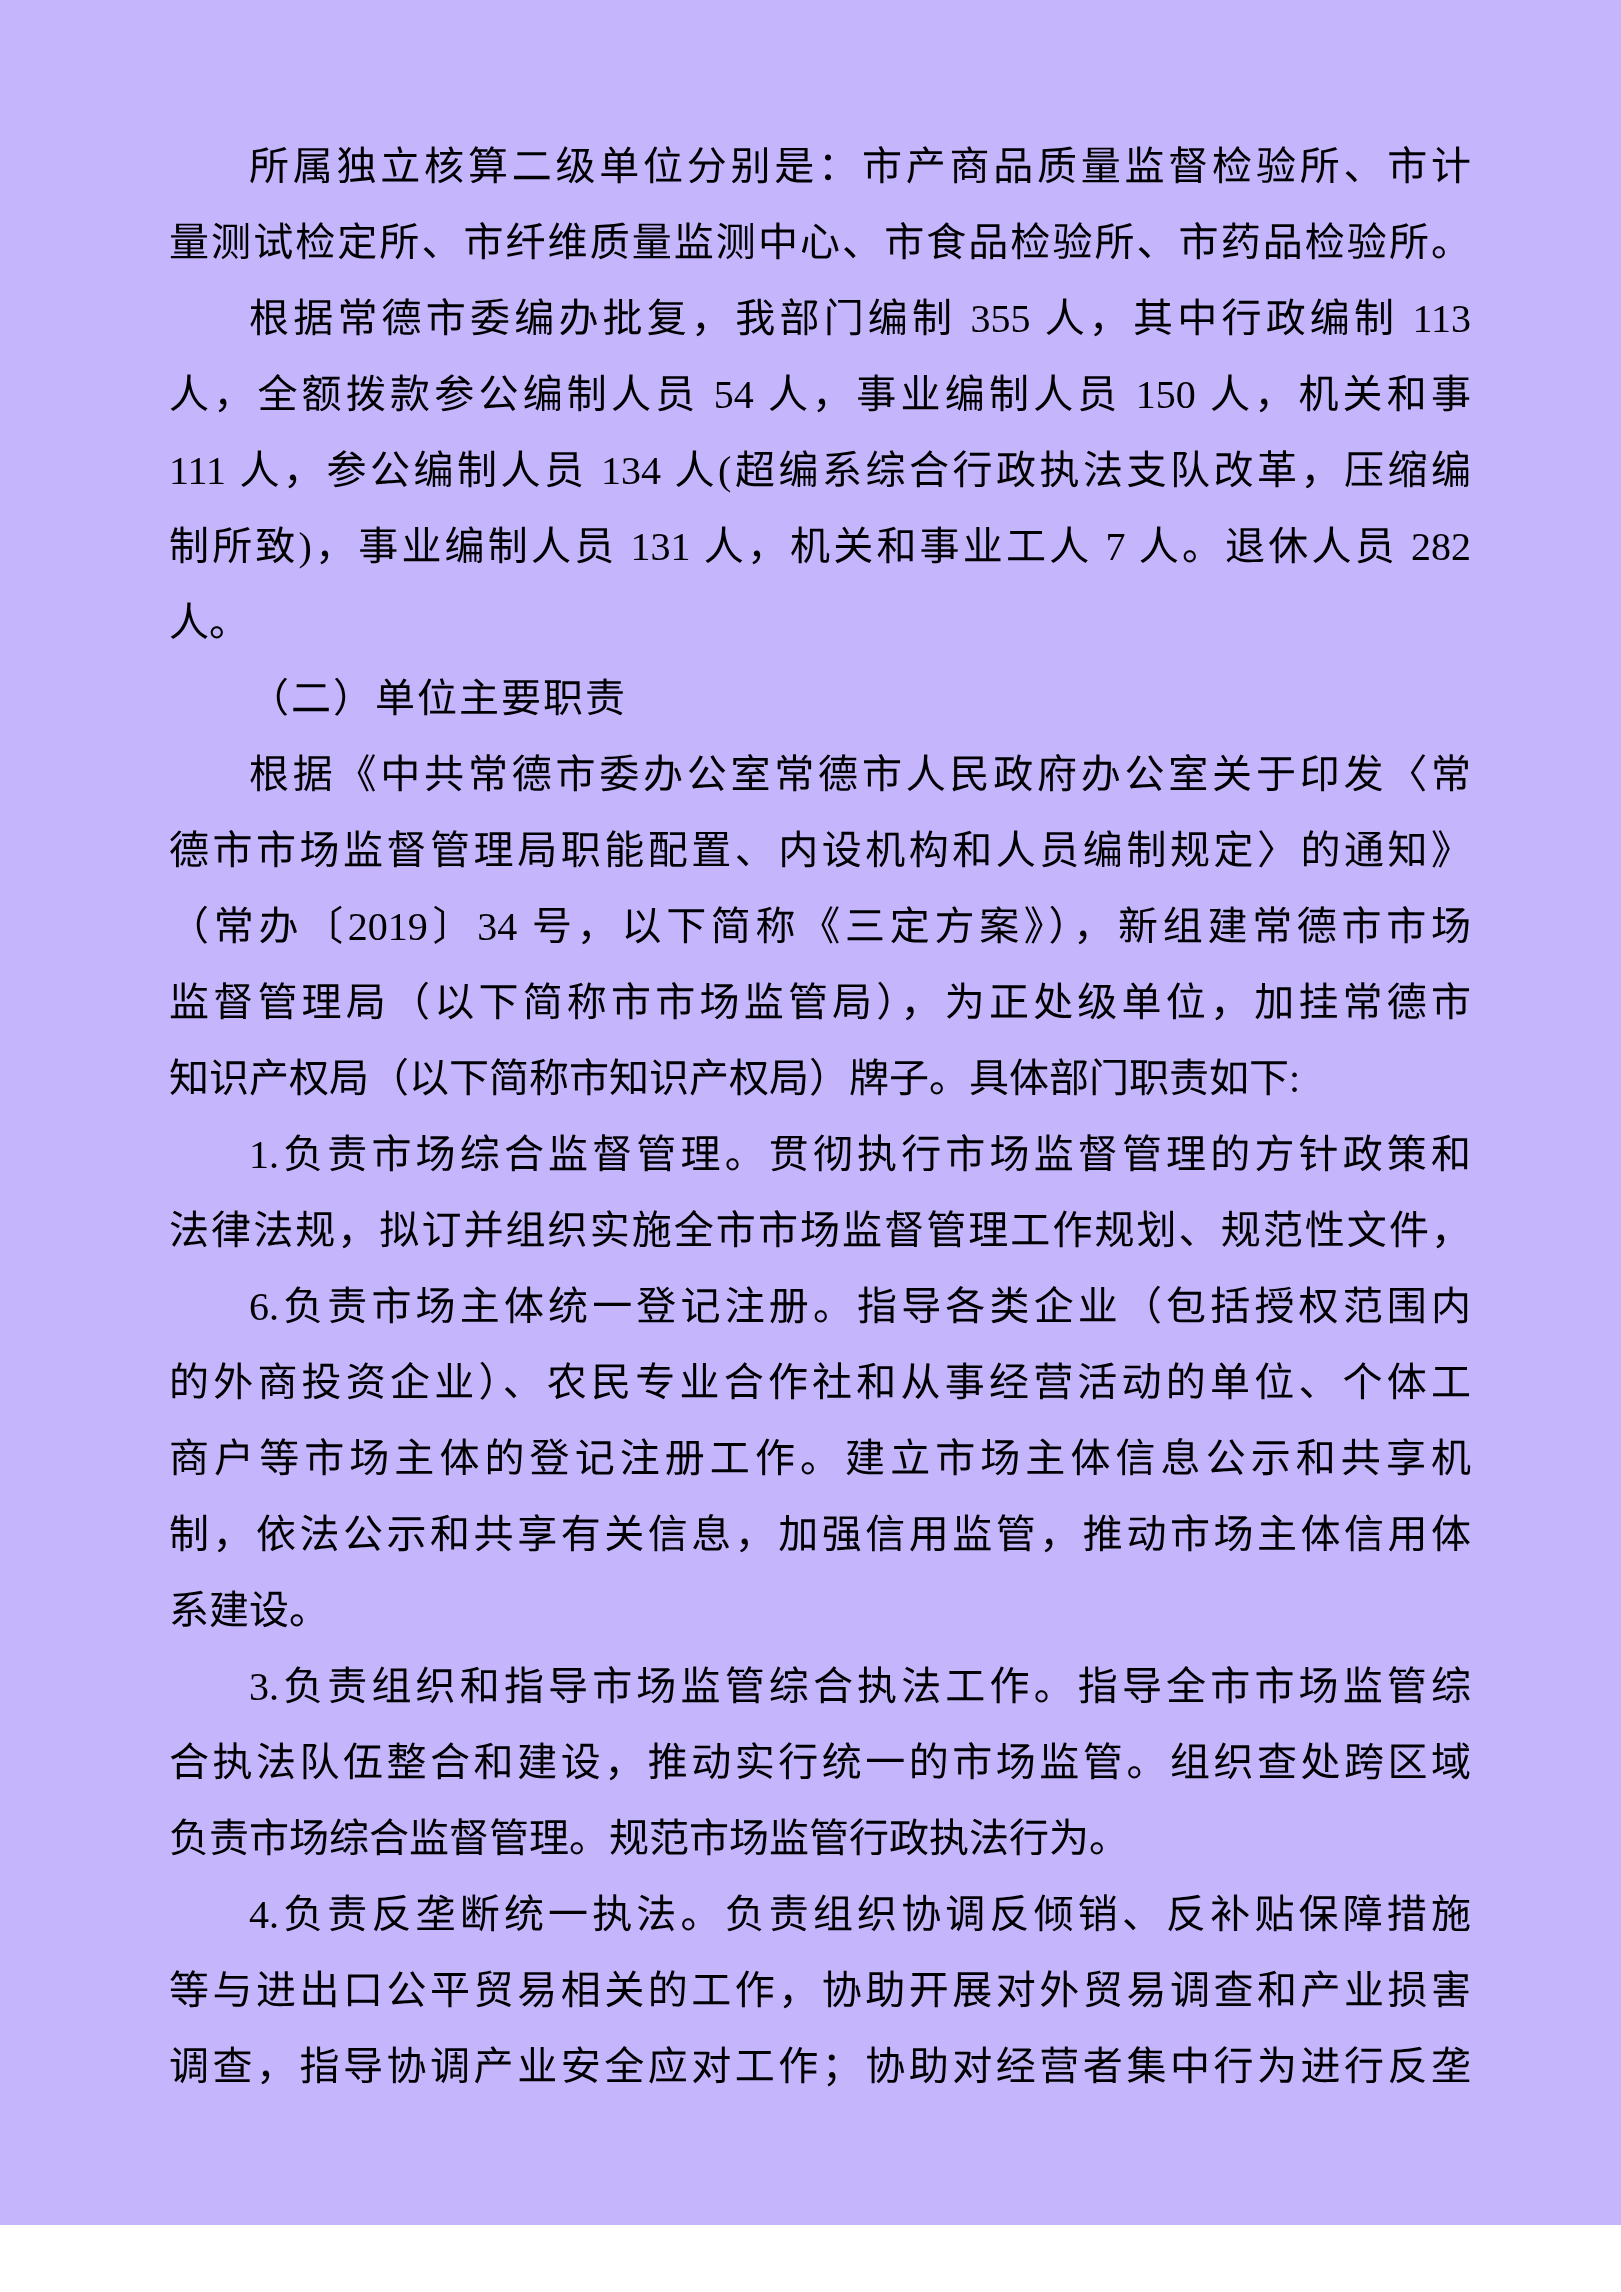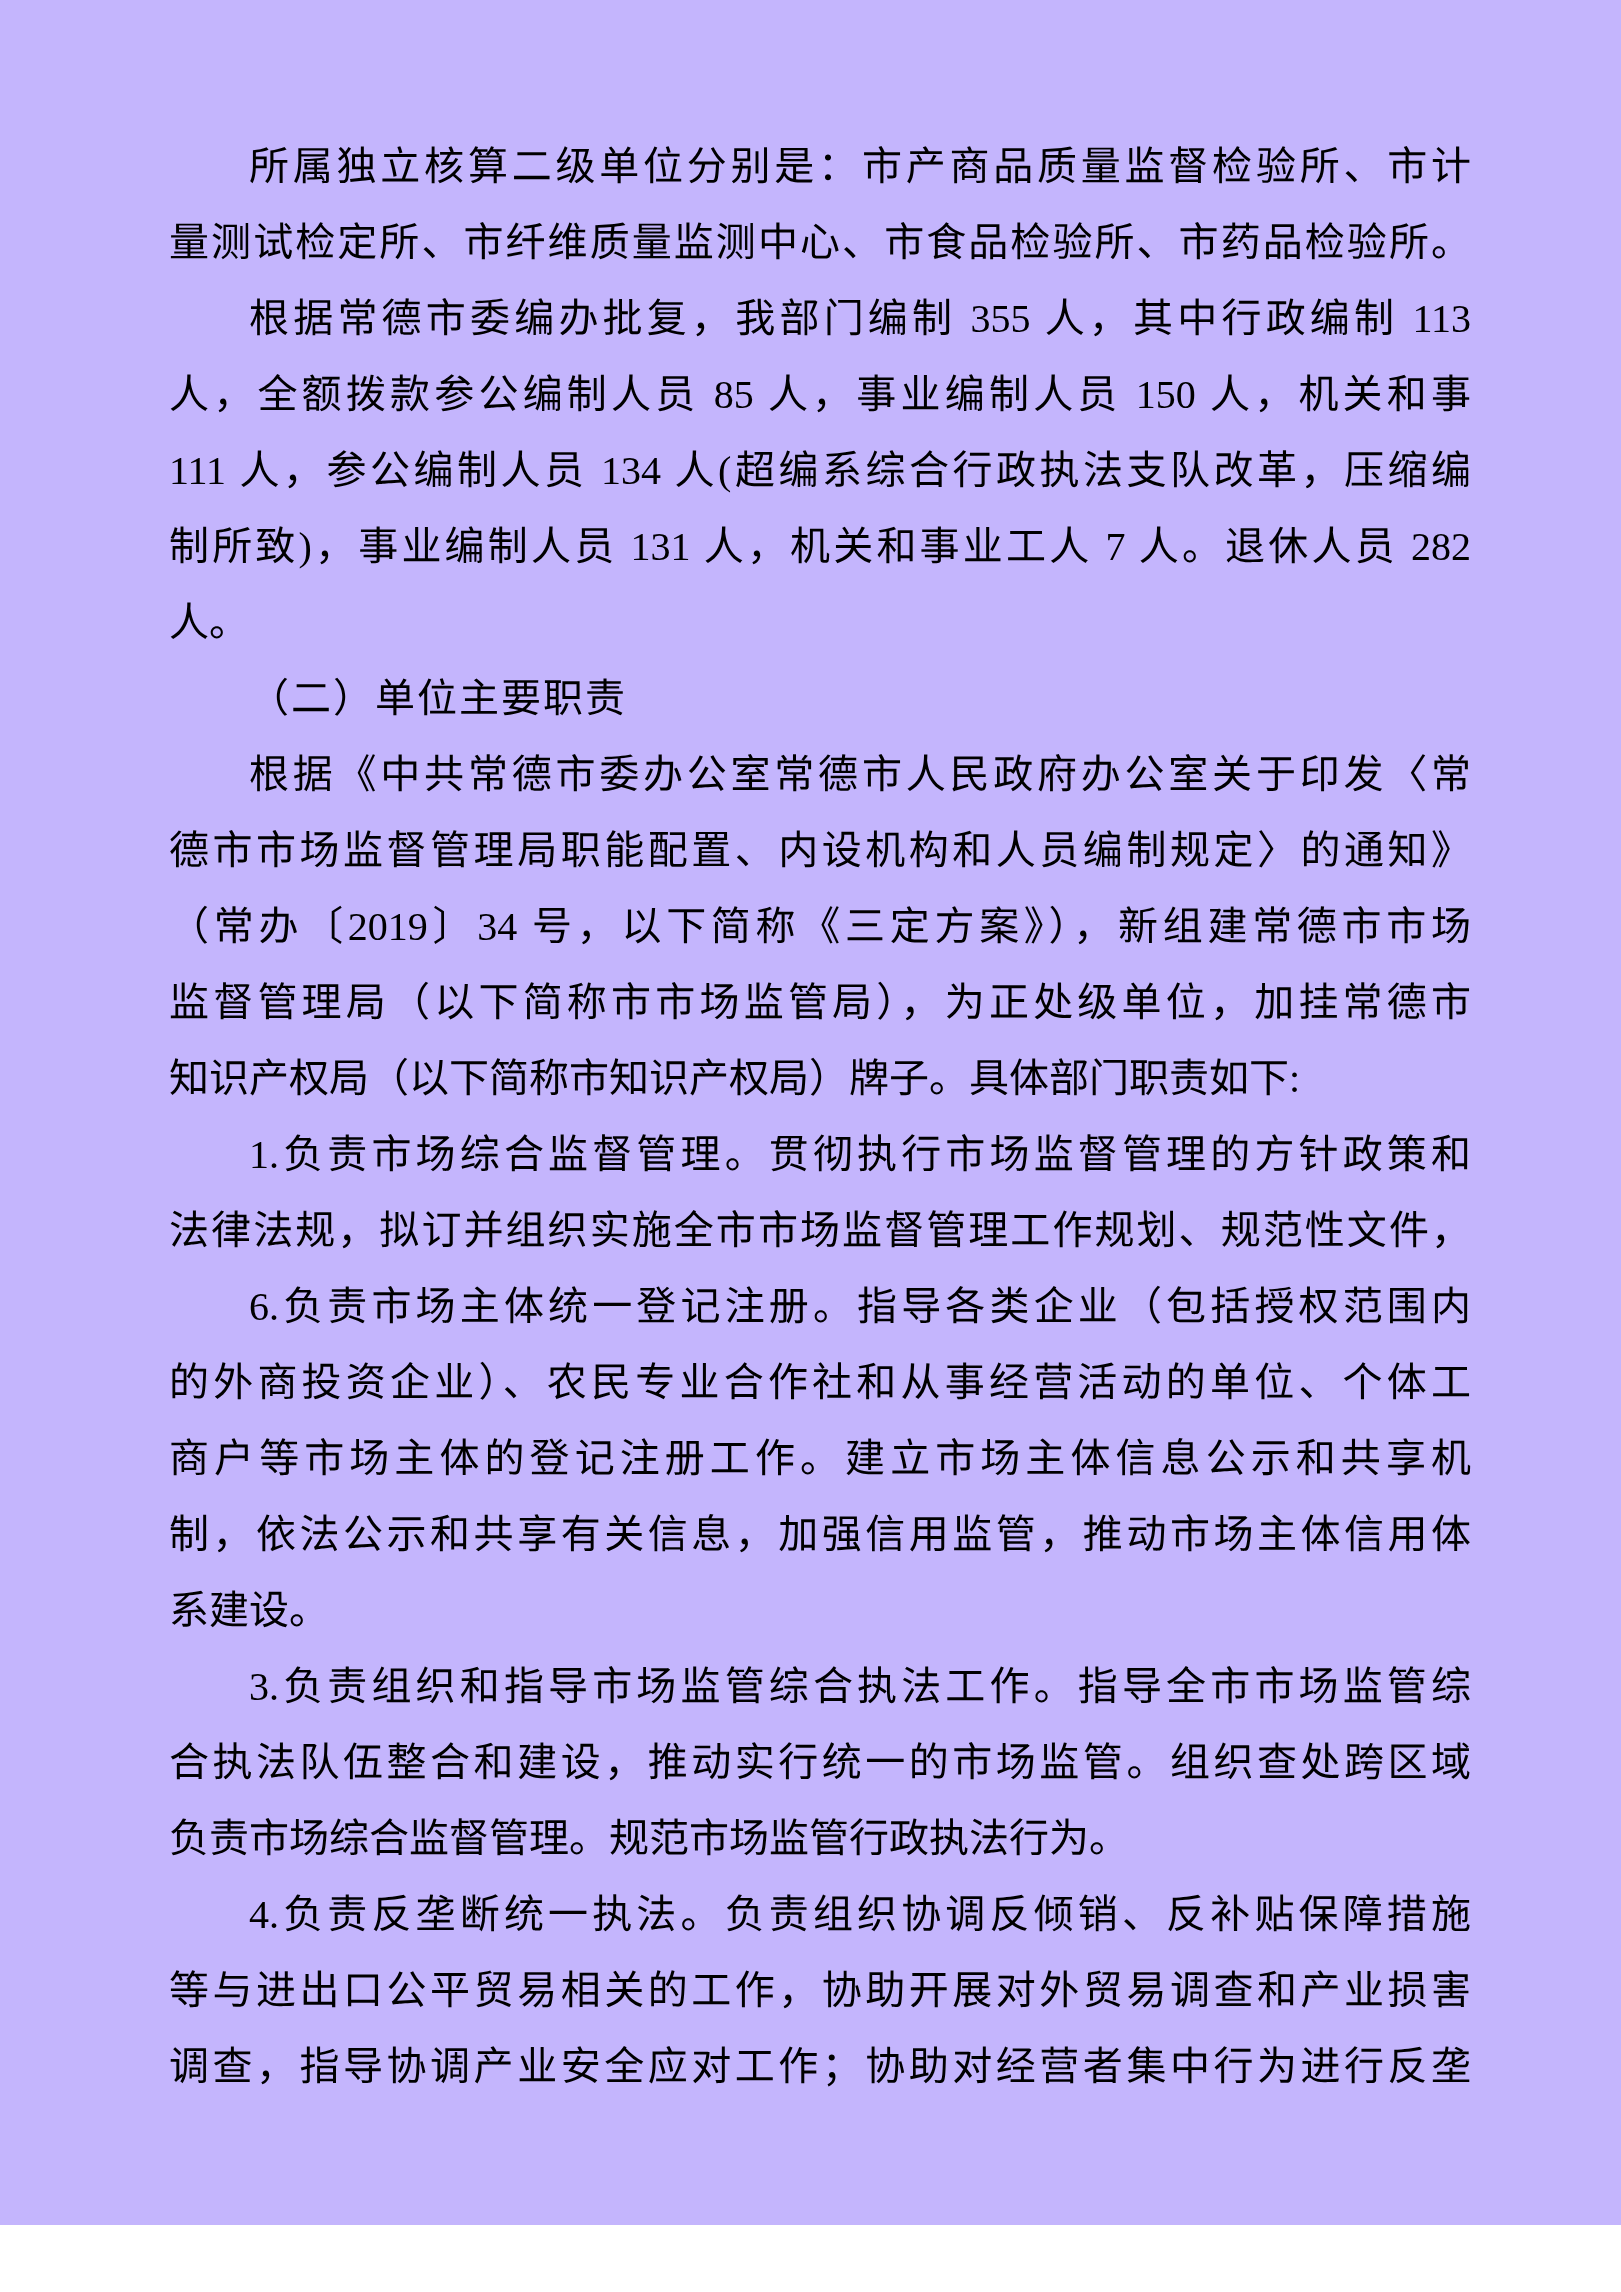--- a/index.html
+++ b/index.html
@@ -58,21 +58,21 @@
   }
 </style>
 </head>
 <body>
 
 <div class="page">
   <div class="text-column">
     <div class="line indent">所属独立核算二级单位分别是：市产商品质量监督检验所、市计</div>
     <div class="line">量测试检定所、市纤维质量监测中心、市食品检验所、市药品检验所。</div>
     <div class="line indent">根据常德市委编办批复，我部门编制 355 人，其中行政编制 113</div>
-    <div class="line">人，全额拨款参公编制人员 85 人，事业编制人员 150 人，机关和事</div>
+    <div class="line">人，全额拨款参公编制人员 54 人，事业编制人员 150 人，机关和事</div>
     <div class="line">111 人，参公编制人员 134 人(超编系综合行政执法支队改革，压缩编</div>
     <div class="line">制所致)，事业编制人员 131 人，机关和事业工人 7 人。退休人员 282</div>
     <div class="line end">人。</div>
     <div class="line indent end heading">（二）单位主要职责</div>
     <div class="line indent">根据《中共常德市委办公室常德市人民政府办公室关于印发〈常</div>
     <div class="line">德市市场监督管理局职能配置、内设机构和人员编制规定〉的通知》</div>
     <div class="line">（常办〔2019〕34 号，以下简称《三定方案》），新组建常德市市场</div>
     <div class="line">监督管理局（以下简称市市场监管局），为正处级单位，加挂常德市</div>
     <div class="line end">知识产权局（以下简称市知识产权局）牌子。具体部门职责如下:</div>
     <div class="line indent">1.负责市场综合监督管理。贯彻执行市场监督管理的方针政策和</div>

